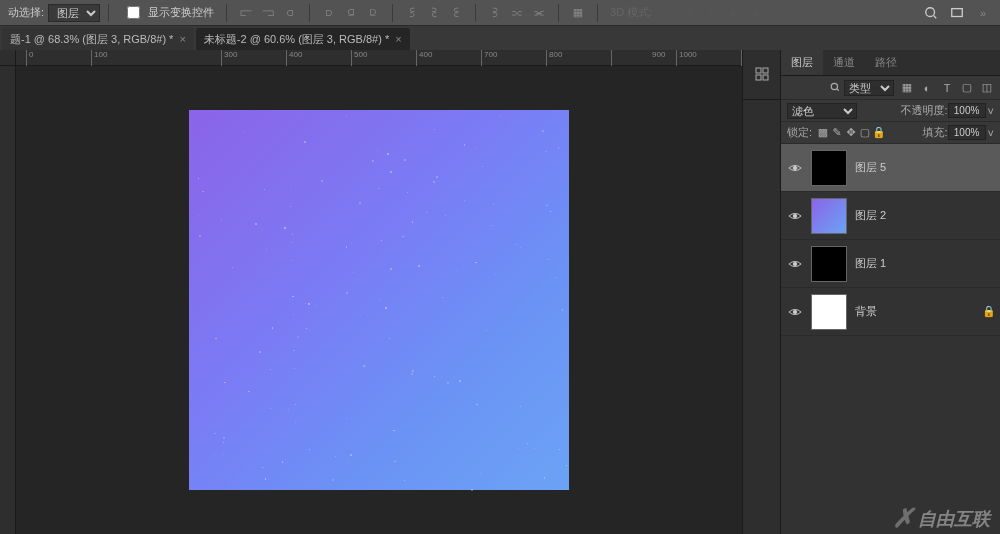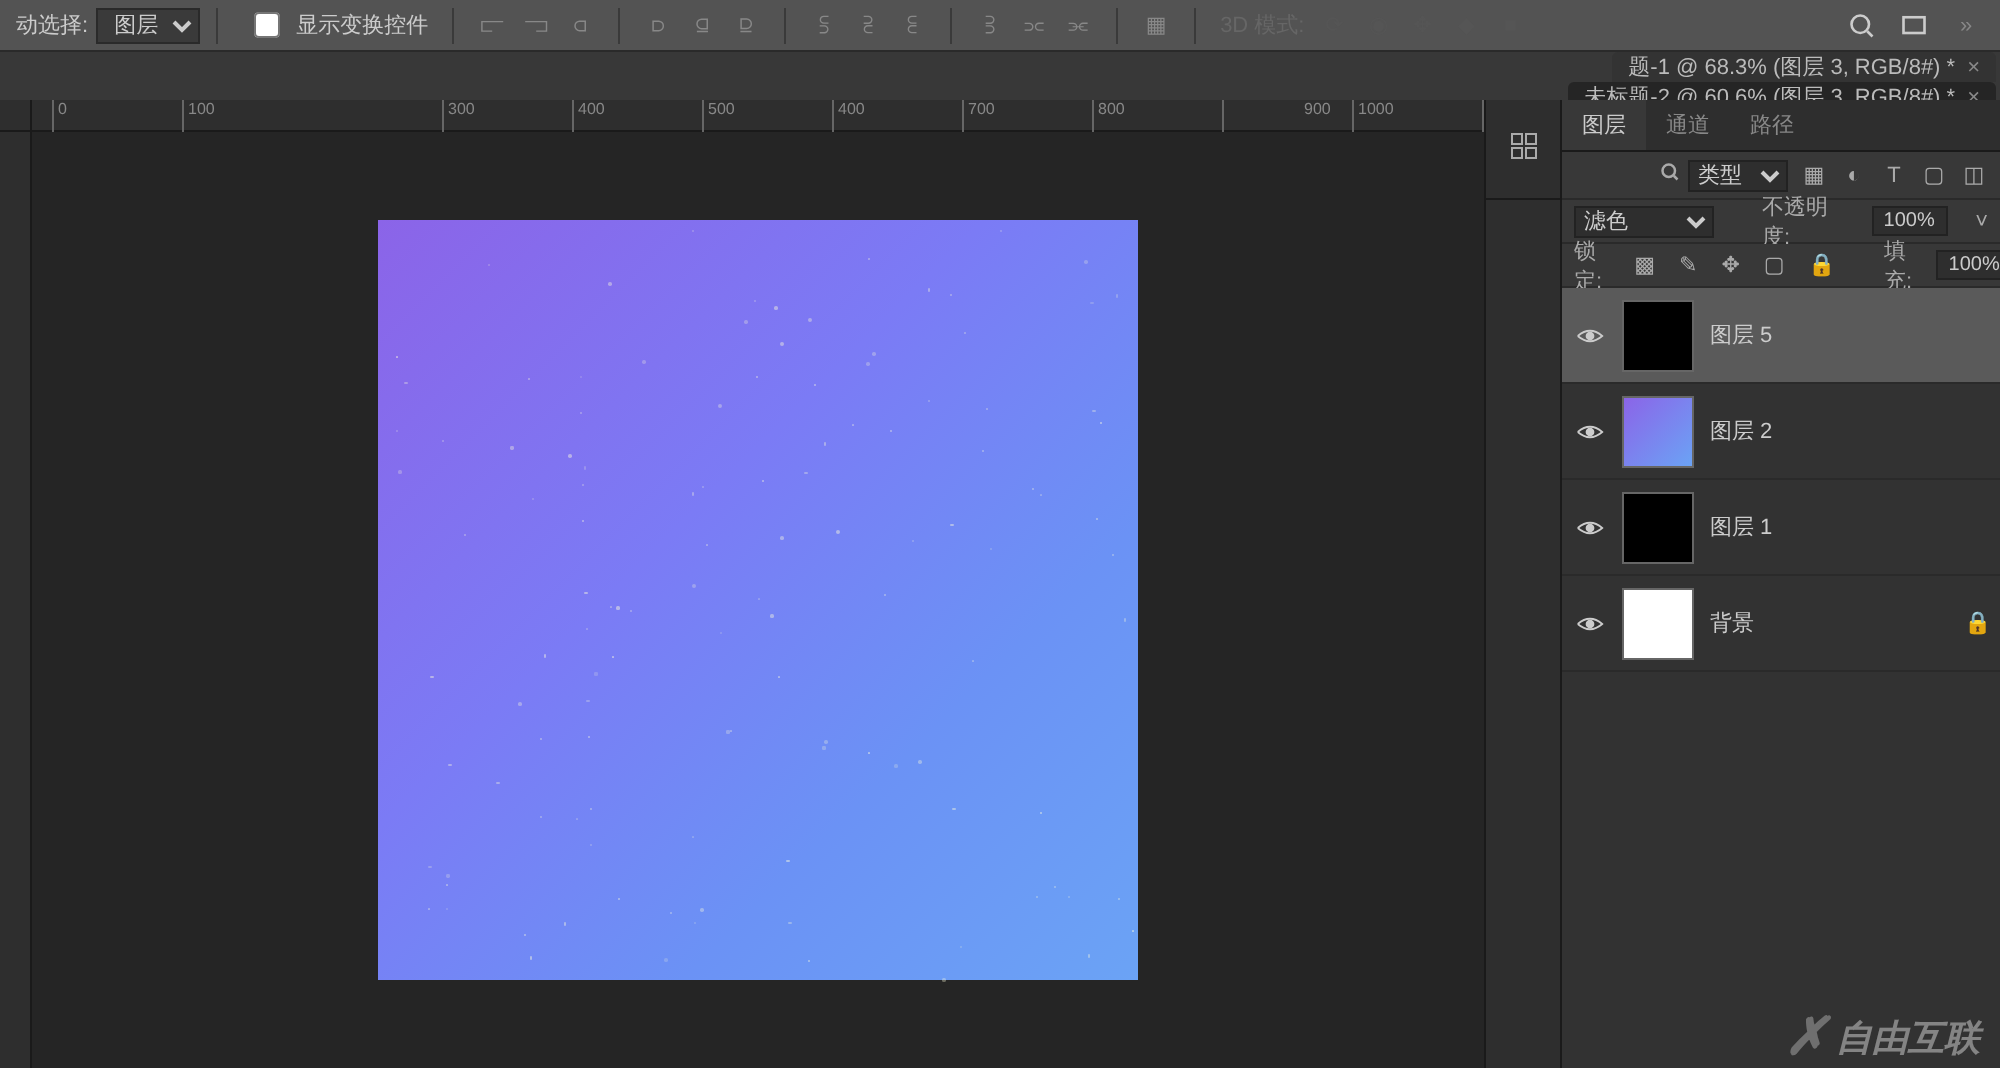--- a/index.html
+++ b/index.html
@@ -7,21 +7,21 @@
 
 .toolbar { height: 26px; background: #535353; display: flex; align-items: center; padding: 0 4px; border-bottom: 1px solid #2a2a2a; }
 .toolbar-label { font-size: 11px; color: #ccc; padding: 0 4px; }
 .toolbar-select { background: #3a3a3a; border: 1px solid #2a2a2a; color: #ccc; font-size: 11px; height: 18px; padding: 0 4px; }
 .toolbar-checkbox { margin: 0 4px 0 10px; }
 .toolbar-divider { width: 1px; height: 18px; background: #3a3a3a; margin: 0 8px; }
 .toolbar-icon { width: 16px; height: 16px; margin: 0 3px; display: flex; align-items: center; justify-content: center; color: #888; cursor: pointer; }
 .toolbar-right { margin-left: auto; display: flex; align-items: center; }
 .toolbar-right .toolbar-icon { width: 20px; height: 20px; }
 
-.tabs-bar { height: 24px; background: #383838; display: flex; align-items: flex-end; padding-left: 2px; flex-direction: column; }
+.tabs-bar { height: 24px; background: #383838; display: flex; align-items: flex-end; padding-left: 2px; }
 .tab { height: 22px; background: #333333; border-radius: 3px 3px 0 0; display: flex; align-items: center; padding: 0 8px; margin-right: 2px; font-size: 11px; color: #bbb; cursor: pointer; }
 .tab.active { background: #252525; }
 .tab-close { margin-left: 6px; color: #888; font-size: 11px; }
 
 .main-area { display: flex; height: calc(100% - 50px); }
 .canvas-area { flex: 1; position: relative; overflow: hidden; background: #252525; }
 .ruler-h { position: absolute; top: 0; left: 16px; right: 0; height: 16px; background: #2e2e2e; border-bottom: 1px solid #1a1a1a; display: flex; font-size: 9px; color: #888; }
 .ruler-h-tick { position: absolute; top: 0; height: 16px; border-left: 1px solid #666; padding-left: 2px; font-size: 8px; color: #888; }
 .ruler-corner { position: absolute; top: 0; left: 0; width: 16px; height: 16px; background: #2e2e2e; border-right: 1px solid #1a1a1a; border-bottom: 1px solid #1a1a1a; }
 .ruler-v { position: absolute; top: 16px; left: 0; bottom: 0; width: 16px; background: #2e2e2e; border-right: 1px solid #1a1a1a; }
@@ -33,21 +33,21 @@
 .right-panel { width: 220px; background: #383838; border-left: 1px solid #1a1a1a; display: flex; flex-direction: column; }
 .panel-header-strip { height: 50px; background: #2e2e2e; border-bottom: 1px solid #1a1a1a; display: flex; align-items: center; justify-content: center; }
 .panel-header-strip .icon { color: #aaa; }
 .panel-tabs { height: 26px; display: flex; background: #2e2e2e; border-bottom: 1px solid #1a1a1a; }
 .panel-tab { padding: 0 10px; display: flex; align-items: center; font-size: 11px; color: #888; cursor: pointer; }
 .panel-tab.active { background: #383838; color: #ccc; }
 .panel-controls { height: 24px; display: flex; align-items: center; padding: 0 6px; background: #383838; border-bottom: 1px solid #2a2a2a; justify-content: flex-end; }
 .panel-controls-select { background: #2e2e2e; border: 1px solid #222; color: #ccc; font-size: 11px; height: 16px; flex: 0 0 auto; width: 50px; }
 .panel-icon-row { display: flex; gap: 6px; margin-left: 6px; }
 .panel-small-icon { width: 14px; height: 14px; color: #aaa; display: flex; align-items: center; justify-content: center; cursor: pointer; }
-.panel-row { height: 22px; display: flex; align-items: center; padding: 0 6px; background: #383838; font-size: 11px; color: #aaa; border-bottom: 1px solid #2a2a2a; gap: 12px; }
+.panel-row { height: 22px; display: flex; align-items: center; padding: 0 6px; background: #383838; font-size: 11px; color: #aaa; border-bottom: 1px solid #2a2a2a; }
 .panel-row .spacer { flex: 1; }
 .panel-input { width: 38px; background: #2e2e2e; border: 1px solid #222; color: #ccc; font-size: 10px; height: 15px; text-align: center; }
 
 .layers-list { flex: 1; overflow: auto; background: #323232; }
 .layer-item { height: 48px; display: flex; align-items: center; padding: 0 6px; border-bottom: 1px solid #2a2a2a; cursor: pointer; }
 .layer-item.selected { background: #5a5a5a; }
 .layer-eye { width: 16px; height: 16px; margin-right: 8px; color: #ccc; display: flex; align-items: center; justify-content: center; }
 .layer-thumb { width: 36px; height: 36px; border: 1px solid #666; margin-right: 8px; }
 .layer-name { font-size: 11px; color: #ccc; flex: 1; }
 .layer-lock { width: 12px; color: #aaa; }

